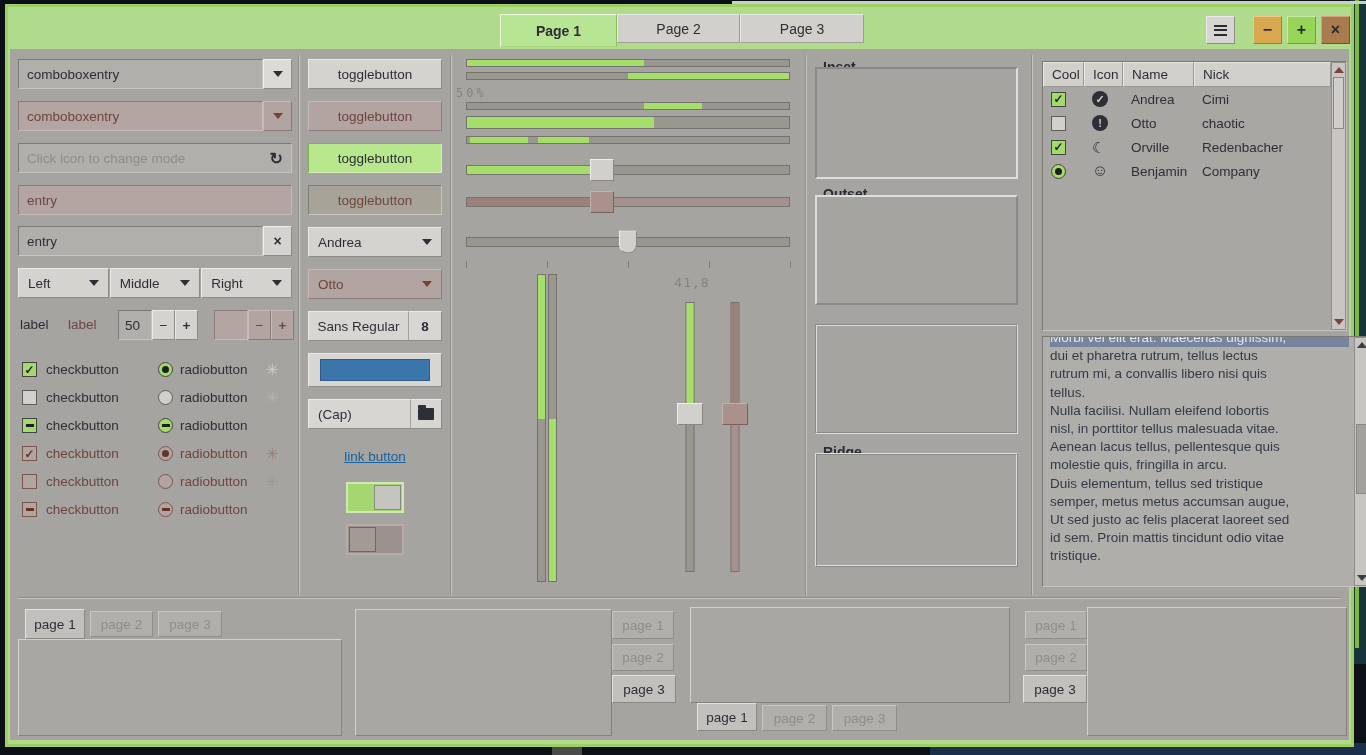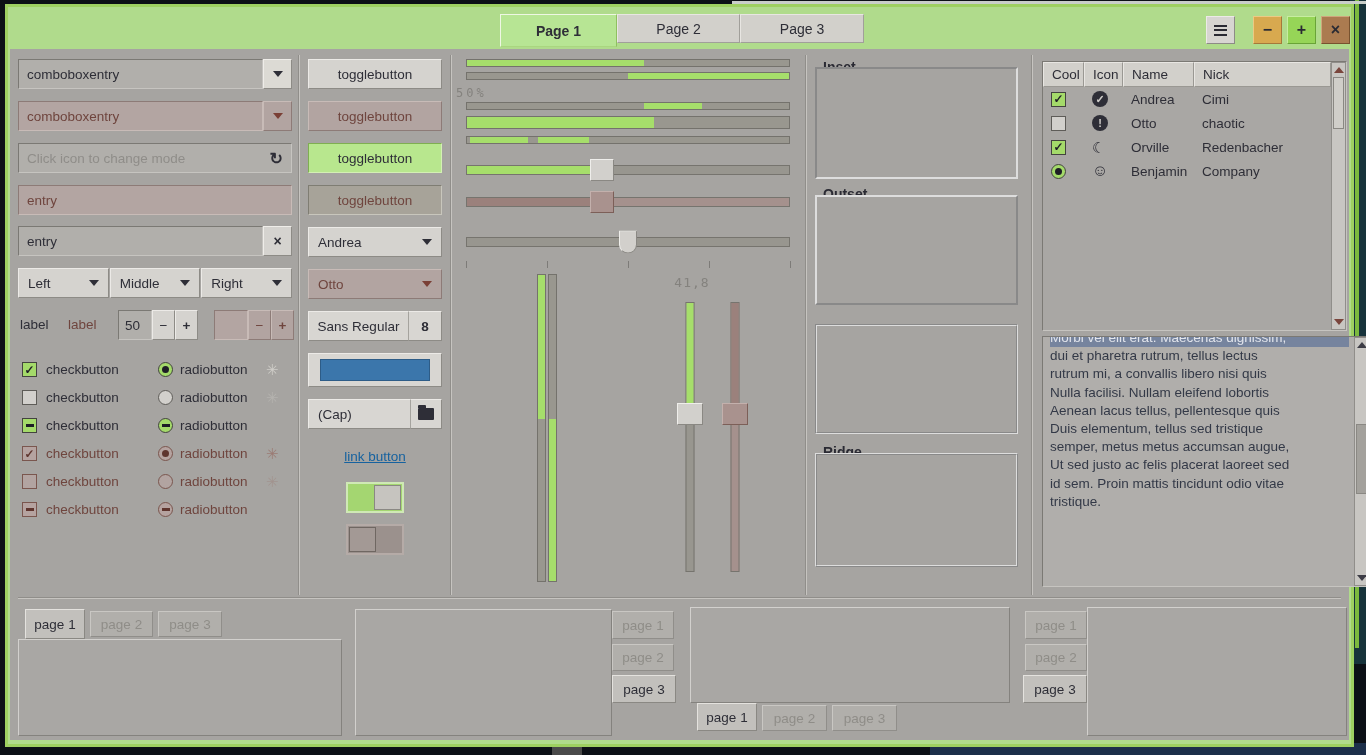--- a/index.html
+++ b/index.html
@@ -542,22 +542,25 @@
           <div class="sb-thumb" style="top:14px;height:52px;background:#d0cec9;"></div>
           <span class="sb-arr sb-dn red"></span>
         </div>
       </div>
 
       <div class="textview" style="left:0;top:277px;width:328px;height:251px;">
         <div class="tv-text">
           <div class="tv-line sel">Morbi vel elit erat. Maecenas dignissim,</div>
           <div class="tv-line">dui et pharetra rutrum, tellus lectus</div>
           <div class="tv-line">rutrum mi, a convallis libero nisi quis</div>
+          <div class="tv-line">tellus.</div>
           <div class="tv-line">Nulla facilisi. Nullam eleifend lobortis</div>
+          <div class="tv-line">nisl, in porttitor tellus malesuada vitae.</div>
           <div class="tv-line">Aenean lacus tellus, pellentesque quis</div>
+          <div class="tv-line">molestie quis, fringilla in arcu.</div>
           <div class="tv-line">Duis elementum, tellus sed tristique</div>
           <div class="tv-line">semper, metus metus accumsan augue,</div>
           <div class="tv-line">Ut sed justo ac felis placerat laoreet sed</div>
           <div class="tv-line">id sem. Proin mattis tincidunt odio vitae</div>
           <div class="tv-line">tristique.</div>
         </div>
         <div class="sbar" style="right:0;top:0;bottom:0;">
           <span class="sb-arr sb-up"></span>
           <div class="sb-thumb" style="top:35%;height:28%;"></div>
           <span class="sb-arr sb-dn"></span>

